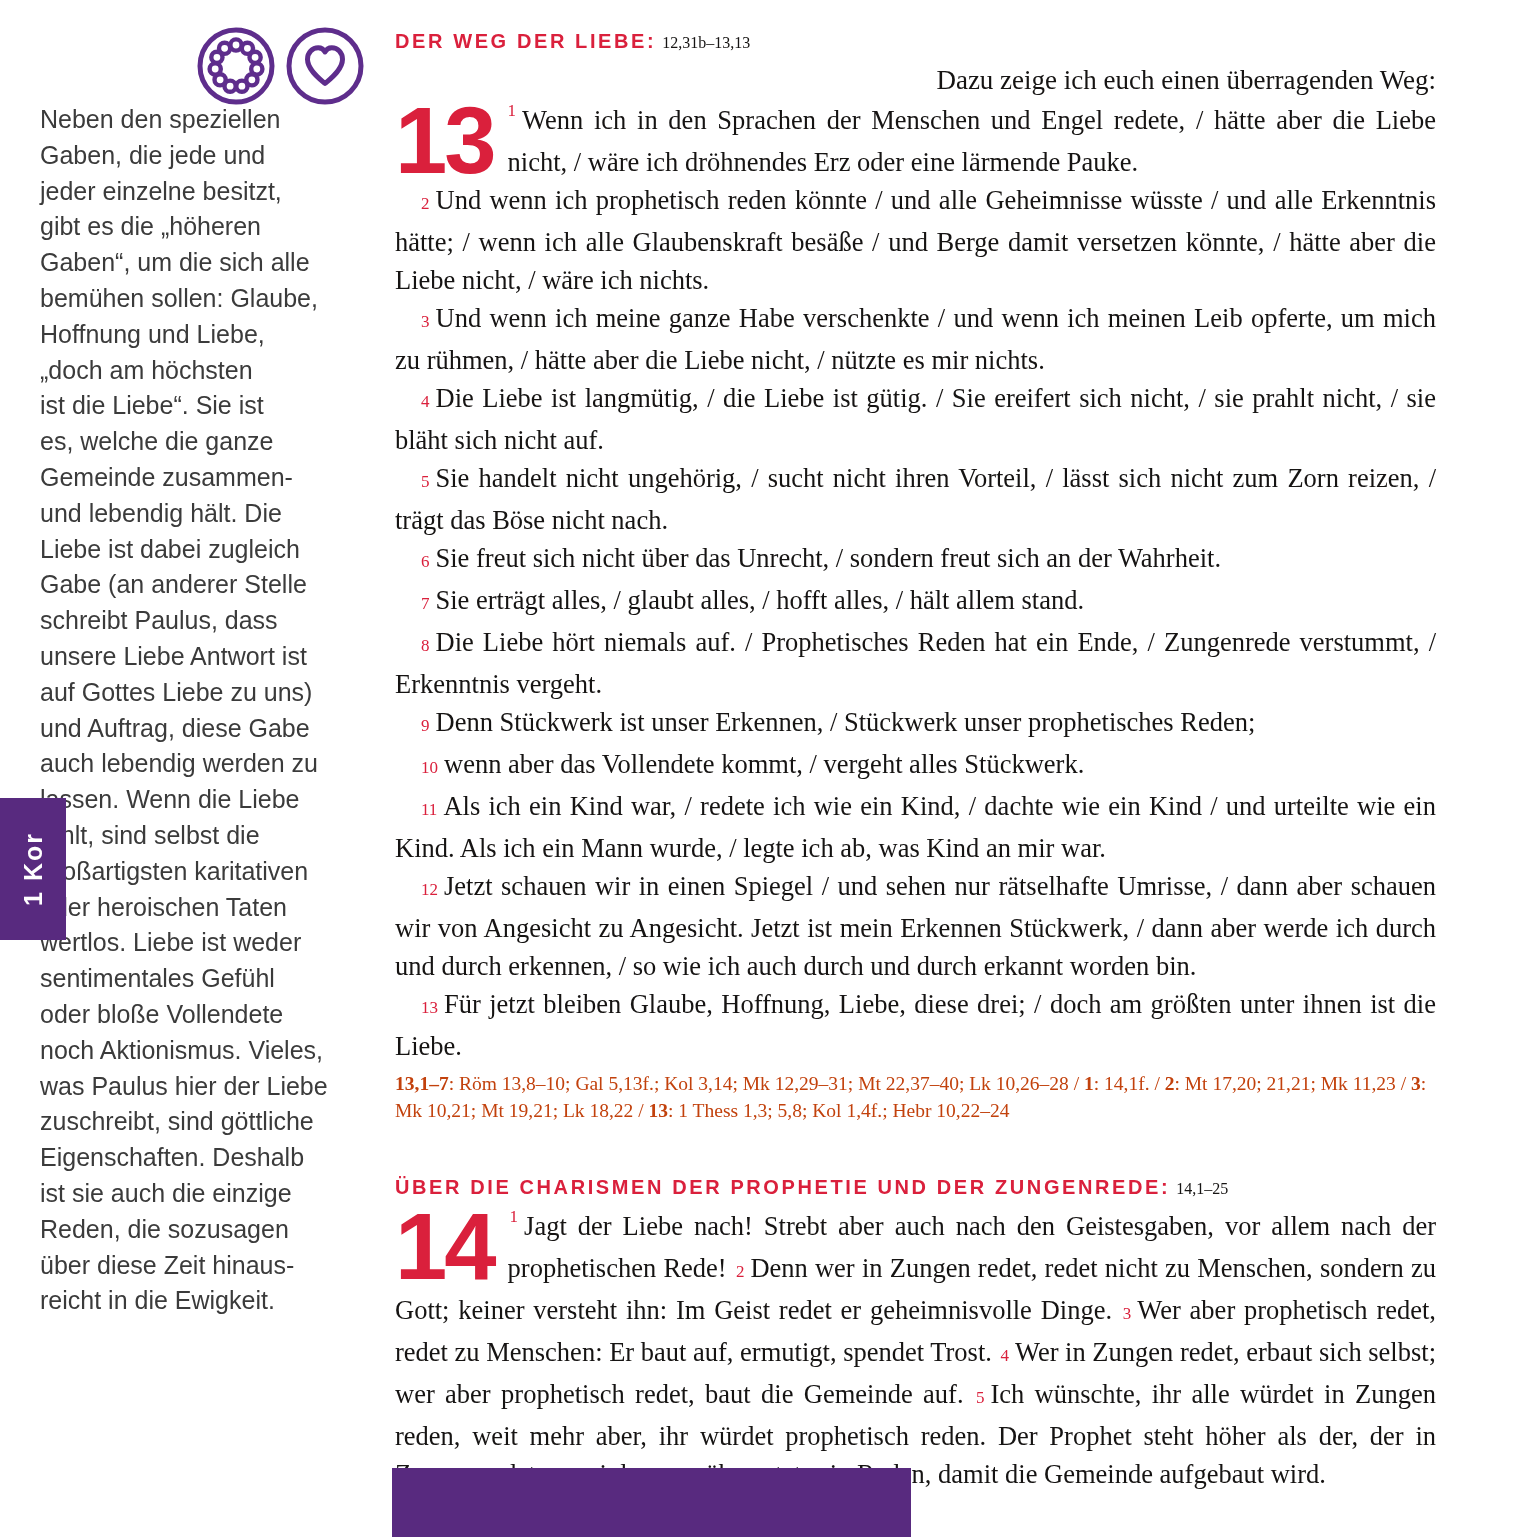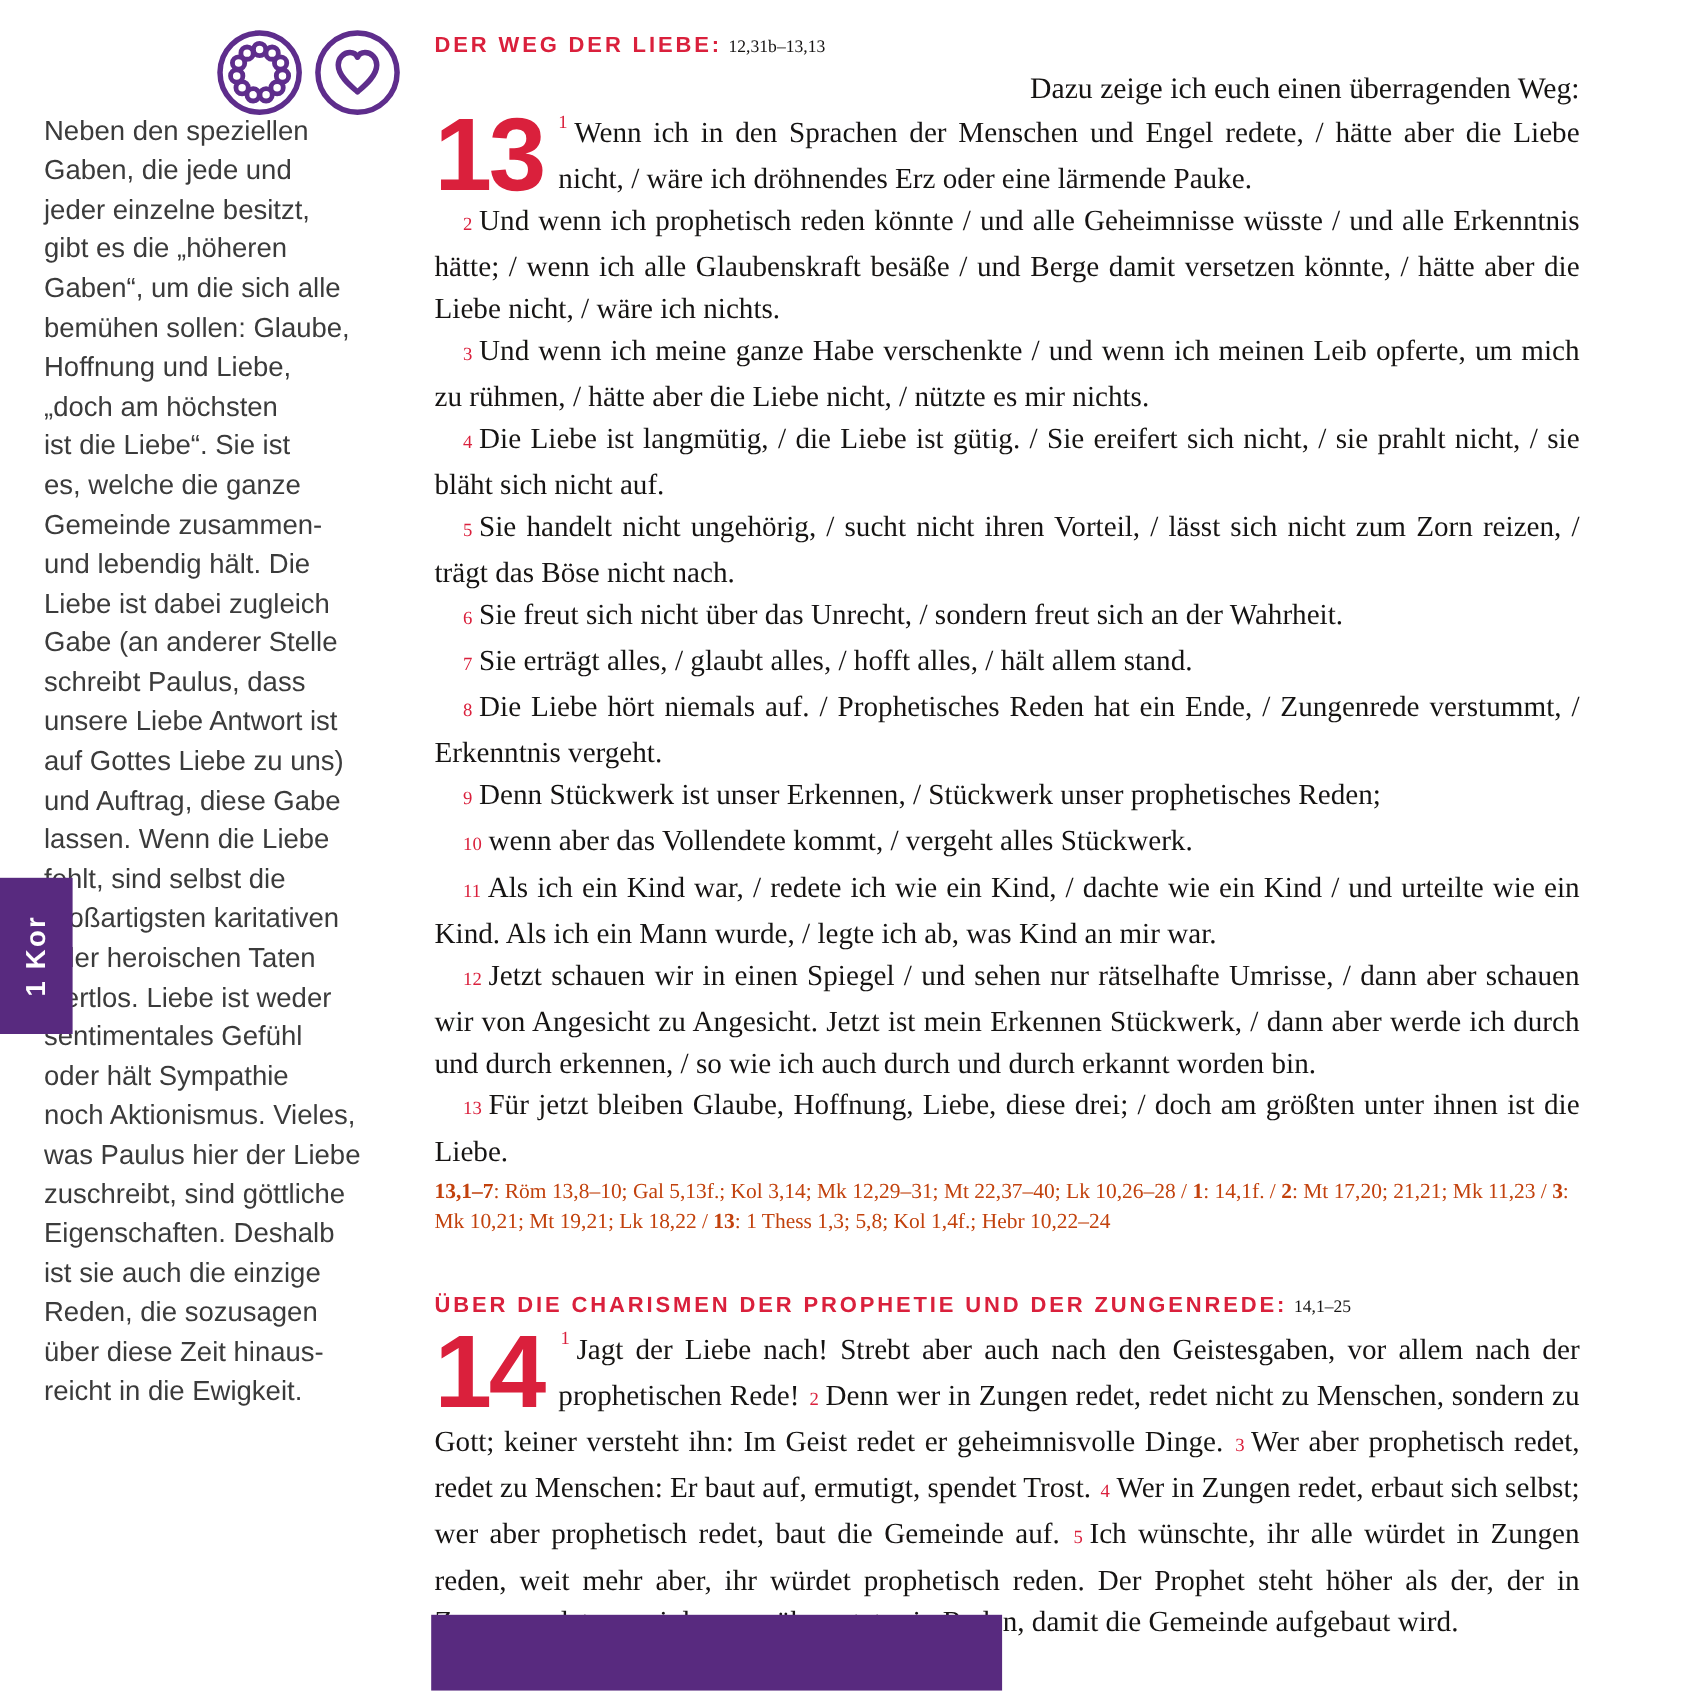--- a/index.html
+++ b/index.html
@@ -120,27 +120,28 @@
       <div>ist die Liebe“. Sie ist</div>
       <div>es, welche die ganze</div>
       <div>Gemeinde zusammen-</div>
       <div>und lebendig hält. Die</div>
       <div>Liebe ist dabei zugleich</div>
       <div>Gabe (an anderer Stelle</div>
       <div>schreibt Paulus, dass</div>
       <div>unsere Liebe Antwort ist</div>
       <div>auf Gottes Liebe zu uns)</div>
       <div>und Auftrag, diese Gabe</div>
+      <div>auch lebendig werden zu</div>
       <div>lassen. Wenn die Liebe</div>
       <div>fehlt, sind selbst die</div>
       <div>großartigsten karitativen</div>
       <div>oder heroischen Taten</div>
       <div>wertlos. Liebe ist weder</div>
       <div>sentimentales Gefühl</div>
-      <div>oder hält Sympathie</div>
+      <div>oder bloße Vollendete</div>
       <div>noch Aktionismus. Vieles,</div>
       <div>was Paulus hier der Liebe</div>
       <div>zuschreibt, sind göttliche</div>
       <div>Eigenschaften. Deshalb</div>
       <div>ist sie auch die einzige</div>
       <div>Reden, die sozusagen</div>
       <div>über diese Zeit hinaus-</div>
       <div>reicht in die Ewigkeit.</div>
     </div>
 

